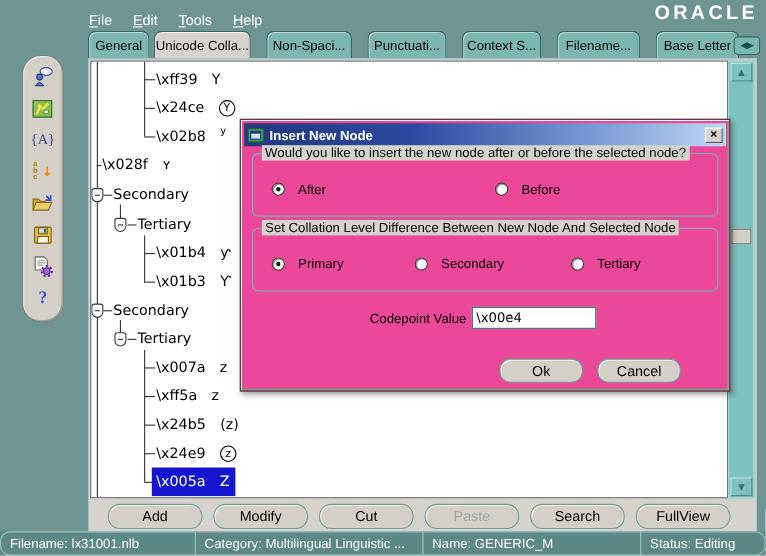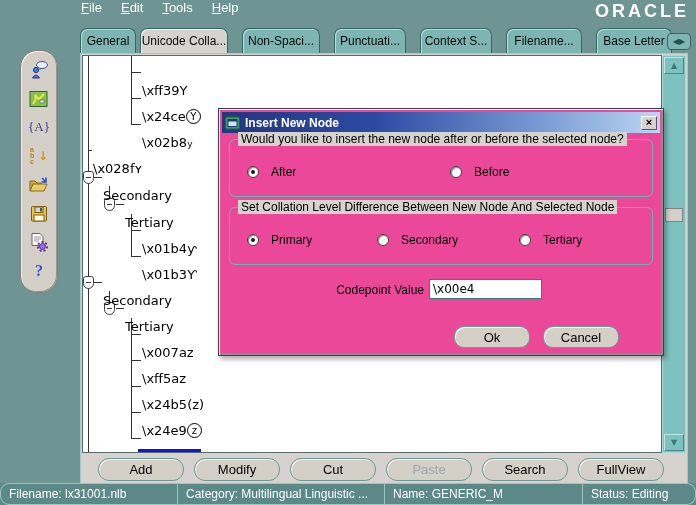--- a/index.html
+++ b/index.html
@@ -5,21 +5,21 @@
   * { margin:0; padding:0; box-sizing:border-box; }
   html,body { width:696px; height:505px; }
   body {
     position:relative; overflow:hidden;
     background:#6f9494;
     font-family:"Liberation Sans", sans-serif;
     -webkit-font-smoothing:none;
   }
   
   .menubar { position:absolute; top:0; left:0; width:696px; height:26px;
-    display:flex; align-items:flex-start; padding-left:81px; gap:19px; }
+    display:flex; align-items:flex-end; padding-left:81px; gap:19px; }
   .menu-item { display:inline-block; color:#fff; font-size:13px; cursor:default; }
   .menu-item::first-letter { text-decoration:underline; }
   .logo { position:absolute; right:7px; top:1px; color:#fff; font-size:18px;
     font-weight:bold; letter-spacing:3px; }
   
   .tabs { position:absolute; left:80px; top:28px; height:25px; display:flex; align-items:flex-end; }
   .tab { height:25px; background:#7db5b3; border:1px solid #35656"#"; border:1px solid #356565;
     border-bottom:none; border-radius:7px 7px 0 0; font-size:12px; color:#0a0a0a;
     display:flex; align-items:center; justify-content:center; margin-right:14px;
     box-shadow:inset 1px 1px 0 #b9dcda; cursor:default; }
@@ -45,22 +45,22 @@
   .content { position:absolute; left:80px; top:53px; width:608px; height:430px;
     background:#d6d3ce; border:1px solid #a5c8c6; }
   .tree-viewport { position:absolute; left:1px; top:1px; width:580px; height:398px;
     background:#fff; border:1px solid #5a6a6a; overflow:hidden;
     font-family:"DejaVu Sans",sans-serif; font-size:13px; color:#000; }
   
   .cline { position:absolute; background:#333; }
   .vline { width:1px; }
   .hline { height:1px; }
   
-  .trow { position:absolute; height:26px; display:flex; align-items:flex-start; 
-    white-space:nowrap; cursor:default;margin-top:24px; }
+  .trow { position:absolute; height:26px; display:flex; align-items:center; gap:13px;
+    white-space:nowrap; cursor:default; }
   .trow .code, .trow .char { display:inline-flex; align-items:center; }
   .trow.selected { background:#1515cf; color:#fff; padding:0 5px 0 4px; }
   .circ { width:15px; height:15px; border:1px solid #000; border-radius:50%;
     font-size:10px; align-items:center; justify-content:center; }
   .sup { font-size:9px; align-self:flex-start; margin-top:4px; }
   .expander { position:absolute; width:11px; height:13px; background:#fff;
     border:1px solid #3a3a3a; border-radius:3px 3px 6px 6px; }
   .expander::after { content:""; position:absolute; left:2px; right:2px; top:5px; height:1px; background:#3a3a3a; }
   
   .scrollbar { position:absolute; right:1px; top:1px; width:24px; height:398px;

